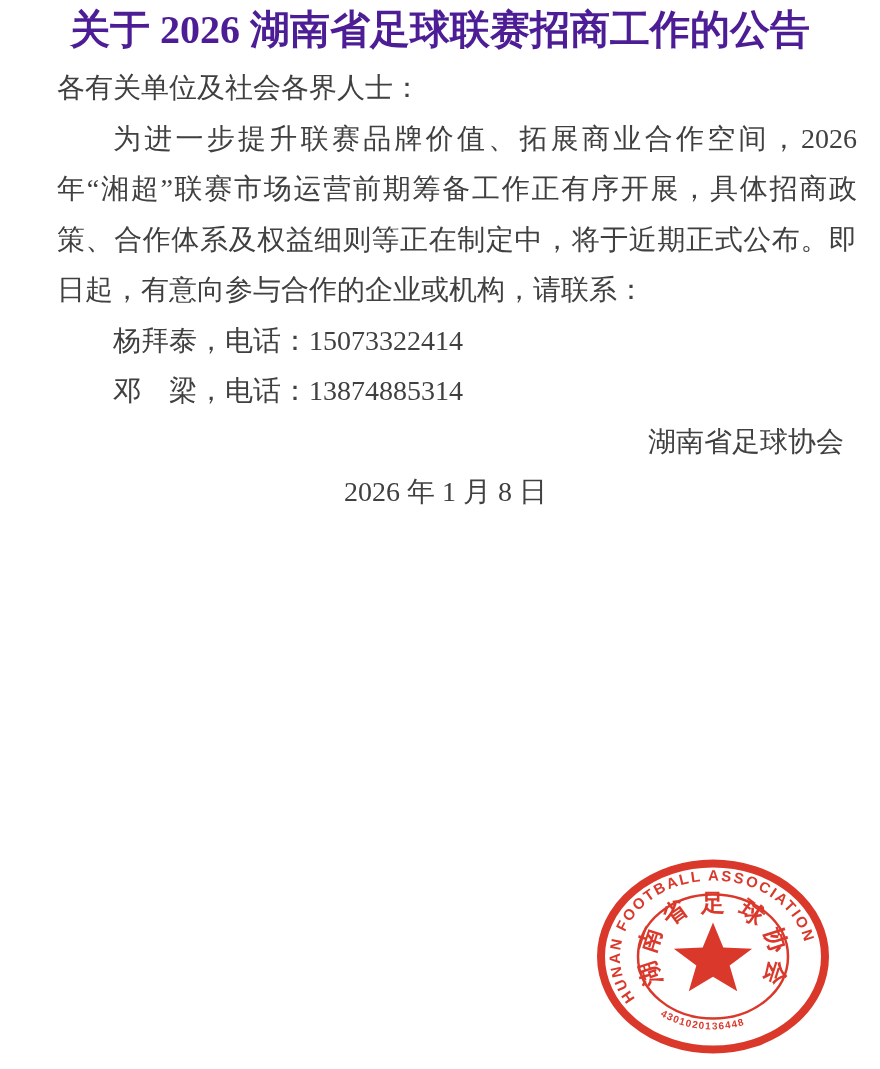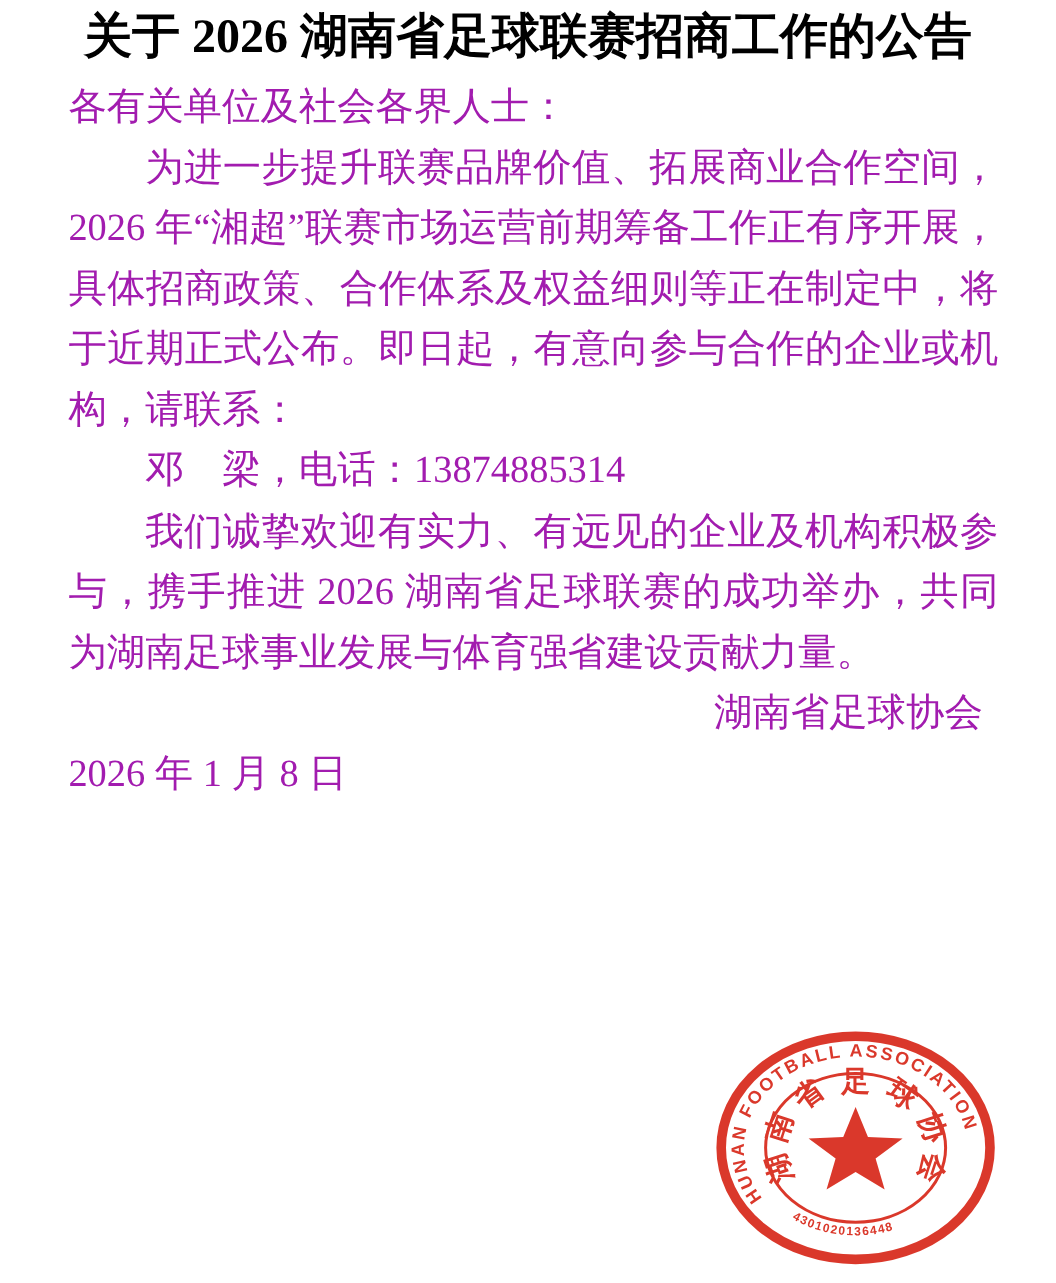--- a/index.html
+++ b/index.html
@@ -16,36 +16,36 @@
     font-family: "Liberation Serif", "DejaVu Serif", serif;
     color: #282828;
   }
   .doc-title {
     margin: 0 22px;
     padding-top: 4px;
     text-align: center;
     font-size: 40px;
     line-height: 52px;
     font-weight: 700;
-    color: #000000;
+    color: #4c1d95;
     white-space: nowrap;
   }
   .content {
-    margin: 7px 48px 0 57px;
-    font-size: 32px;
+    margin: 7px 23px 0 57px;
+    font-size: 28px;
     line-height: 50.5px;
     text-align: justify;
     text-justify: inter-character;
-    color: #a21caf;
+    color: #404040;
   }
   .content p { margin: 0; }
   .indent { text-indent: 2em; }
   .contact-line { text-indent: 2em; text-align: left; }
   .sig-line  { text-align: right; padding-right: 13px; }
-  .date-line { text-align: left; padding-right: 23px; }
+  .date-line { text-align: center; padding-right: 23px; }
   .seal {
     position: absolute;
     left: 595px;
     top: 857px;
     width: 238px;
     height: 201px;
     mix-blend-mode: multiply;
     opacity: 0.93;
     pointer-events: none;
   }
@@ -64,25 +64,25 @@
 <div class="page">
 
   <h1 class="doc-title">关于 2026 湖南省足球联赛招商工作的公告</h1>
 
   <div class="content">
     <p class="salutation">各有关单位及社会各界人士：</p>
 
 
     <p class="indent">为进一步提升联赛品牌价值、拓展商业合作空间，2026 年“湘超”联赛市场运营前期筹备工作正有序开展，具体招商政策、合作体系及权益细则等正在制定中，将于近期正式公布。即日起，有意向参与合作的企业或机构，请联系：</p>
 
+    <p class="contact-line"><span>杨拜泰</span><span>，电话：</span><span>15073322414</span></p>
 
     <p class="contact-line"><span>邓　梁</span><span>，电话：</span><span>13874885314</span></p>
 
 
-    <p class="indent">我们诚挚欢迎有实力、有远见的企业及机构积极参与，携手推进 2026 湖南省足球联赛的成功举办，共同为湖南足球事业发展与体育强省建设贡献力量。</p>
 
 
     <p class="sig-line">湖南省足球协会</p>
 
     <p class="date-line">2026 年 1 月 8 日</p>
   </div>
 
   <svg class="seal" viewBox="0 0 238 200" xmlns="http://www.w3.org/2000/svg">
 
     <ellipse cx="118" cy="99" rx="112" ry="93" fill="none" stroke="#d8291a" stroke-width="8"></ellipse>

